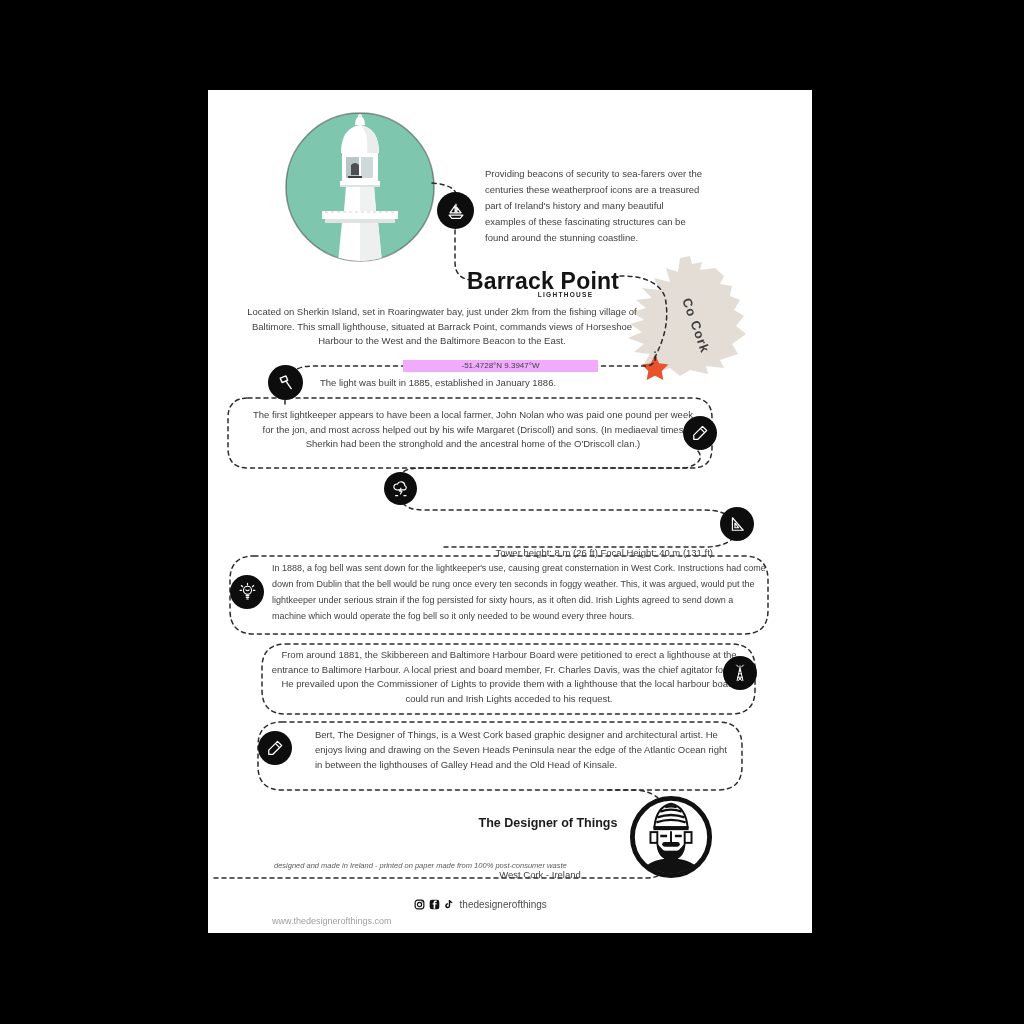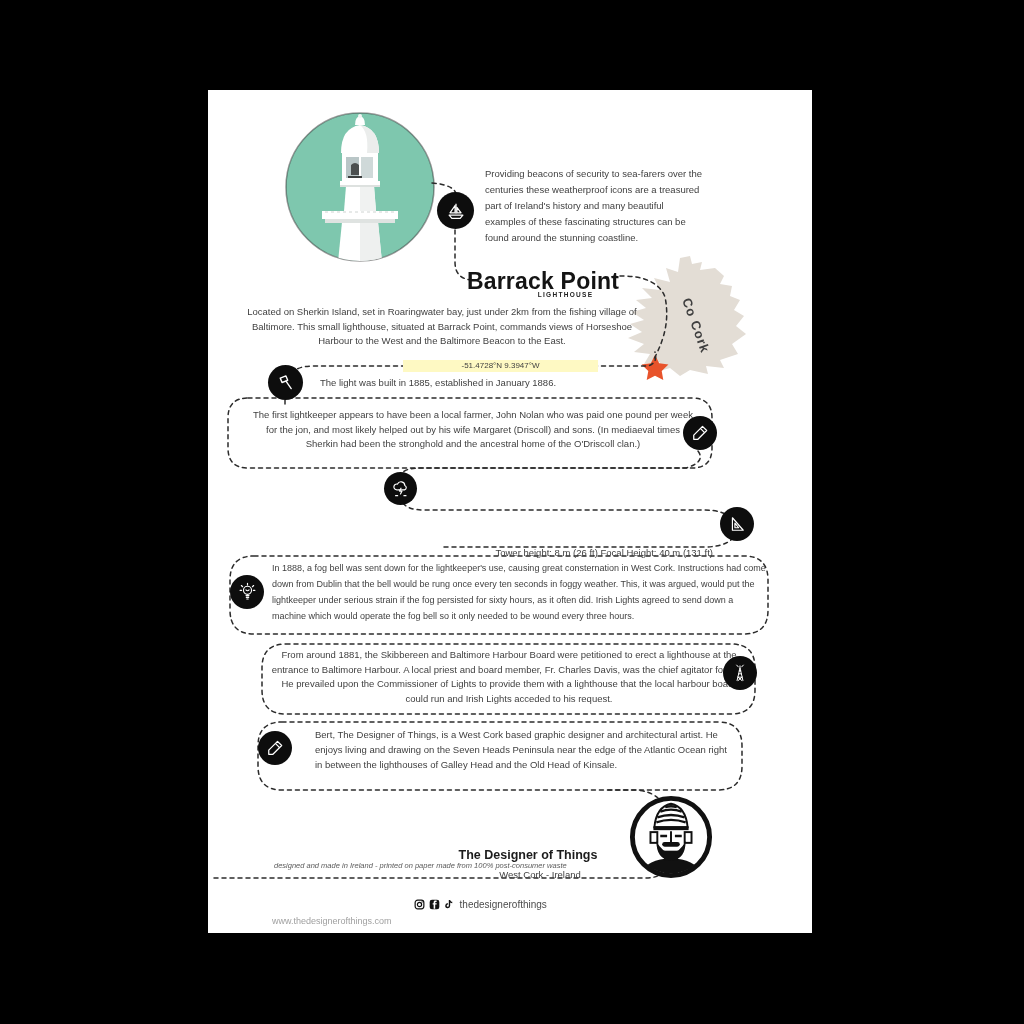--- a/index.html
+++ b/index.html
@@ -7,21 +7,21 @@
           font-family:"Liberation Sans", sans-serif;}
   .page{position:absolute;left:208px;top:90px;width:604px;height:843px;background:#ffffff;}
   .abs{position:absolute;}
   .body-text{font-size:9.5px;line-height:14.5px;color:#3f3f3f;}
   .overlay{position:absolute;left:0;top:0;z-index:1;pointer-events:none;}
   .layer2{z-index:2;}
   .icon-circle{position:absolute;background:#0d0d0d;border-radius:50%;z-index:3;
                display:flex;align-items:center;justify-content:center;}
   .title{font-size:23px;font-weight:700;color:#141414;letter-spacing:.2px;text-align:center;}
   .subtitle{font-size:6.5px;font-weight:700;letter-spacing:1.3px;color:#222;text-align:center;}
-  .coords{font-size:8px;color:#3f3f3f;text-align:center;background:#fef9c3;line-height:12px;z-index:2;}
+  .coords{font-size:8px;color:#3f3f3f;text-align:center;background:#f0abfc;line-height:12px;z-index:2;}
   .brand{font-size:12.5px;font-weight:700;color:#1b1b1b;text-align:center;}
   .brand-loc{font-size:9.5px;color:#3f3f3f;text-align:center;}
   .made-note{font-size:7.5px;font-style:italic;color:#5a5a5a;}
   .bottom-row{display:flex;align-items:center;z-index:2;}
   .website{font-size:9px;color:#a0a0a0;margin-top:34px;}
   .handle{font-size:10px;color:#4c4c4c;margin-left:5px;}
   .social{display:flex;align-items:center;gap:4px;margin-left:22px;}
 </style>
 </head>
 <body>
@@ -127,21 +127,21 @@
     <div class="abs coords" style="left:195px;top:270px;width:195px;">-51.4728°N 9.3947°W</div>
 
     <div class="icon-circle" style="left:60px;top:275px;width:35px;height:35px;">
       <svg width="21" height="21" viewBox="0 0 24 24" fill="none" stroke="#fff" stroke-width="1.6" stroke-linejoin="round" stroke-linecap="round">
         <path d="M 6 7 l 6.5 -2.5 l 2 5 l -6.5 2.5 z"></path>
         <path d="M 12.5 10.5 l 6 8.5"></path>
       </svg>
     </div>
     <div class="abs layer2 body-text" style="left:112px;top:286px;width:320px;">The light was built in 1885, established in January 1886.</div>
 
-    <div class="abs layer2 body-text" style="left:45px;top:318px;width:440px;text-align:center;">The first lightkeeper appears to have been a local farmer, John Nolan who was paid one pound per week for the jon, and most likely helped out by his wife Margaret (Driscoll) and sons. (In mediaeval times Sherkin had been the stronghold and the ancestral home of the O'Driscoll clan.)</div>
+    <div class="abs layer2 body-text" style="left:45px;top:318px;width:440px;text-align:center;">The first lightkeeper appears to have been a local farmer, John Nolan who was paid one pound per week for the jon, and most across helped out by his wife Margaret (Driscoll) and sons. (In mediaeval times Sherkin had been the stronghold and the ancestral home of the O'Driscoll clan.)</div>
     <div class="icon-circle" style="left:475px;top:326px;width:34px;height:34px;">
       <svg width="20" height="20" viewBox="0 0 24 24" fill="none" stroke="#fff" stroke-width="1.5" stroke-linejoin="round">
         <path d="M 15 4 l 5 5 L 9.5 19.5 H 4.5 v -5 Z"></path>
         <path d="M 12.5 6.5 l 5 5"></path>
       </svg>
     </div>
 
     <div class="icon-circle" style="left:176px;top:382px;width:33px;height:33px;">
       <svg width="20" height="20" viewBox="0 0 24 24" fill="none" stroke="#fff" stroke-width="1.4" stroke-linejoin="round" stroke-linecap="round">
         <path d="M 7 13 a 3.5 3.5 0 1 1 .8 -6.9 a 4.6 4.6 0 0 1 8.8 1.6 a 2.8 2.8 0 0 1 -.4 5.3 H 8"></path>
@@ -179,21 +179,21 @@
     </div>
 
     <div class="icon-circle" style="left:50px;top:641px;width:34px;height:34px;">
       <svg width="20" height="20" viewBox="0 0 24 24" fill="none" stroke="#fff" stroke-width="1.5" stroke-linejoin="round">
         <path d="M 15 4 l 5 5 L 9.5 19.5 H 4.5 v -5 Z"></path>
         <path d="M 12.5 6.5 l 5 5"></path>
       </svg>
     </div>
     <div class="abs layer2 body-text" style="left:107px;top:637px;width:412px;line-height:15px;">Bert, The Designer of Things, is a West Cork based graphic designer and architectural artist. He enjoys living and drawing on the Seven Heads Peninsula near the edge of the Atlantic Ocean right in between the lighthouses of Galley Head and the Old Head of Kinsale.</div>
 
-    <div class="abs layer2 brand" style="left:170px;top:726px;width:300px;margin-top:32px;">The Designer of Things</div>
+    <div class="abs layer2 brand" style="left:190px;top:726px;width:300px;">The Designer of Things</div>
     <div class="abs layer2 brand-loc" style="left:182px;top:779px;width:300px;">West Cork - Ireland</div>
 
     <div class="abs" style="left:420px;top:704px;z-index:3;">
       <svg width="86" height="86" viewBox="0 0 88 88">
         <defs>
             <clipPath id="logoclip">
               <circle cx="44" cy="44" r="37.5"></circle>
             </clipPath>
           </defs>
         <circle cx="44" cy="44" r="39.5" fill="#ffffff" stroke="#111" stroke-width="5"></circle>

